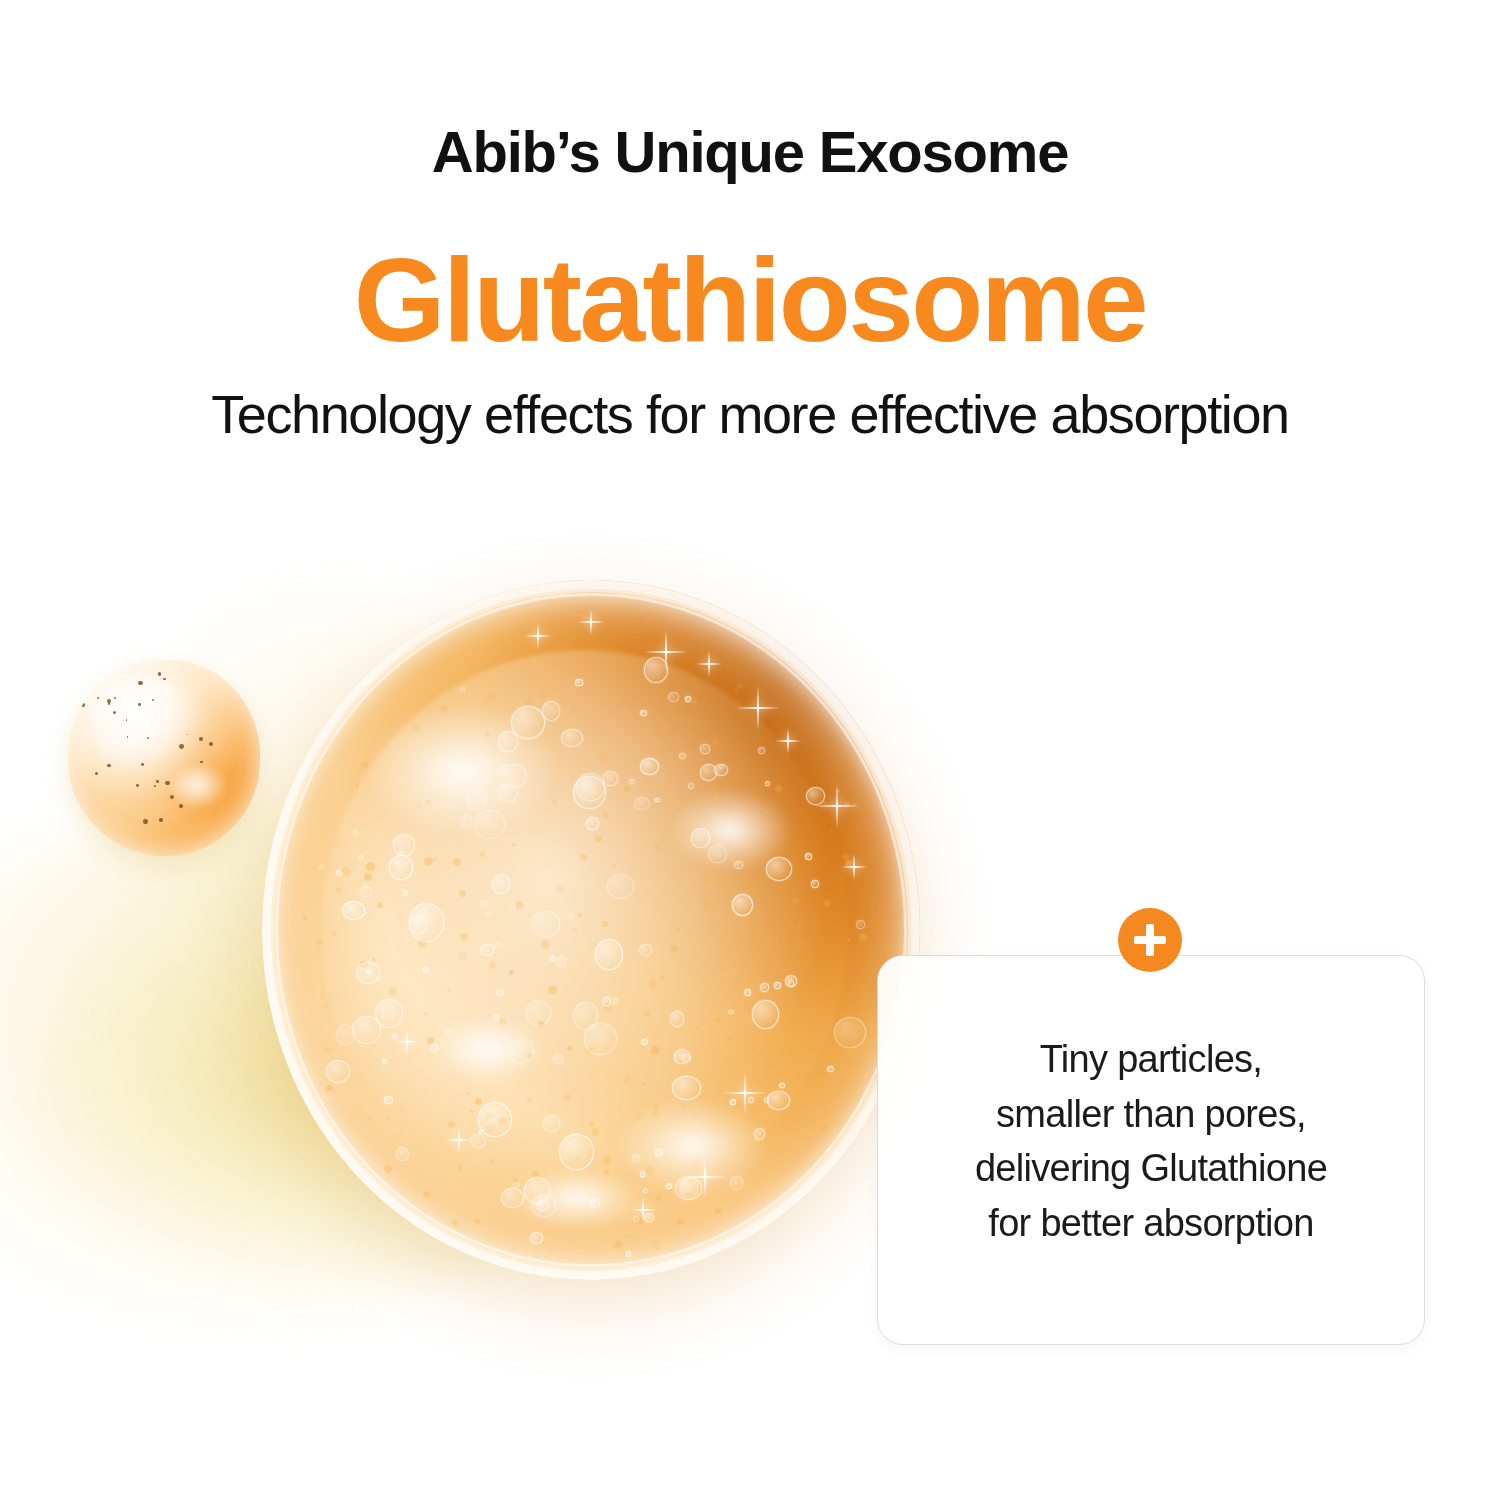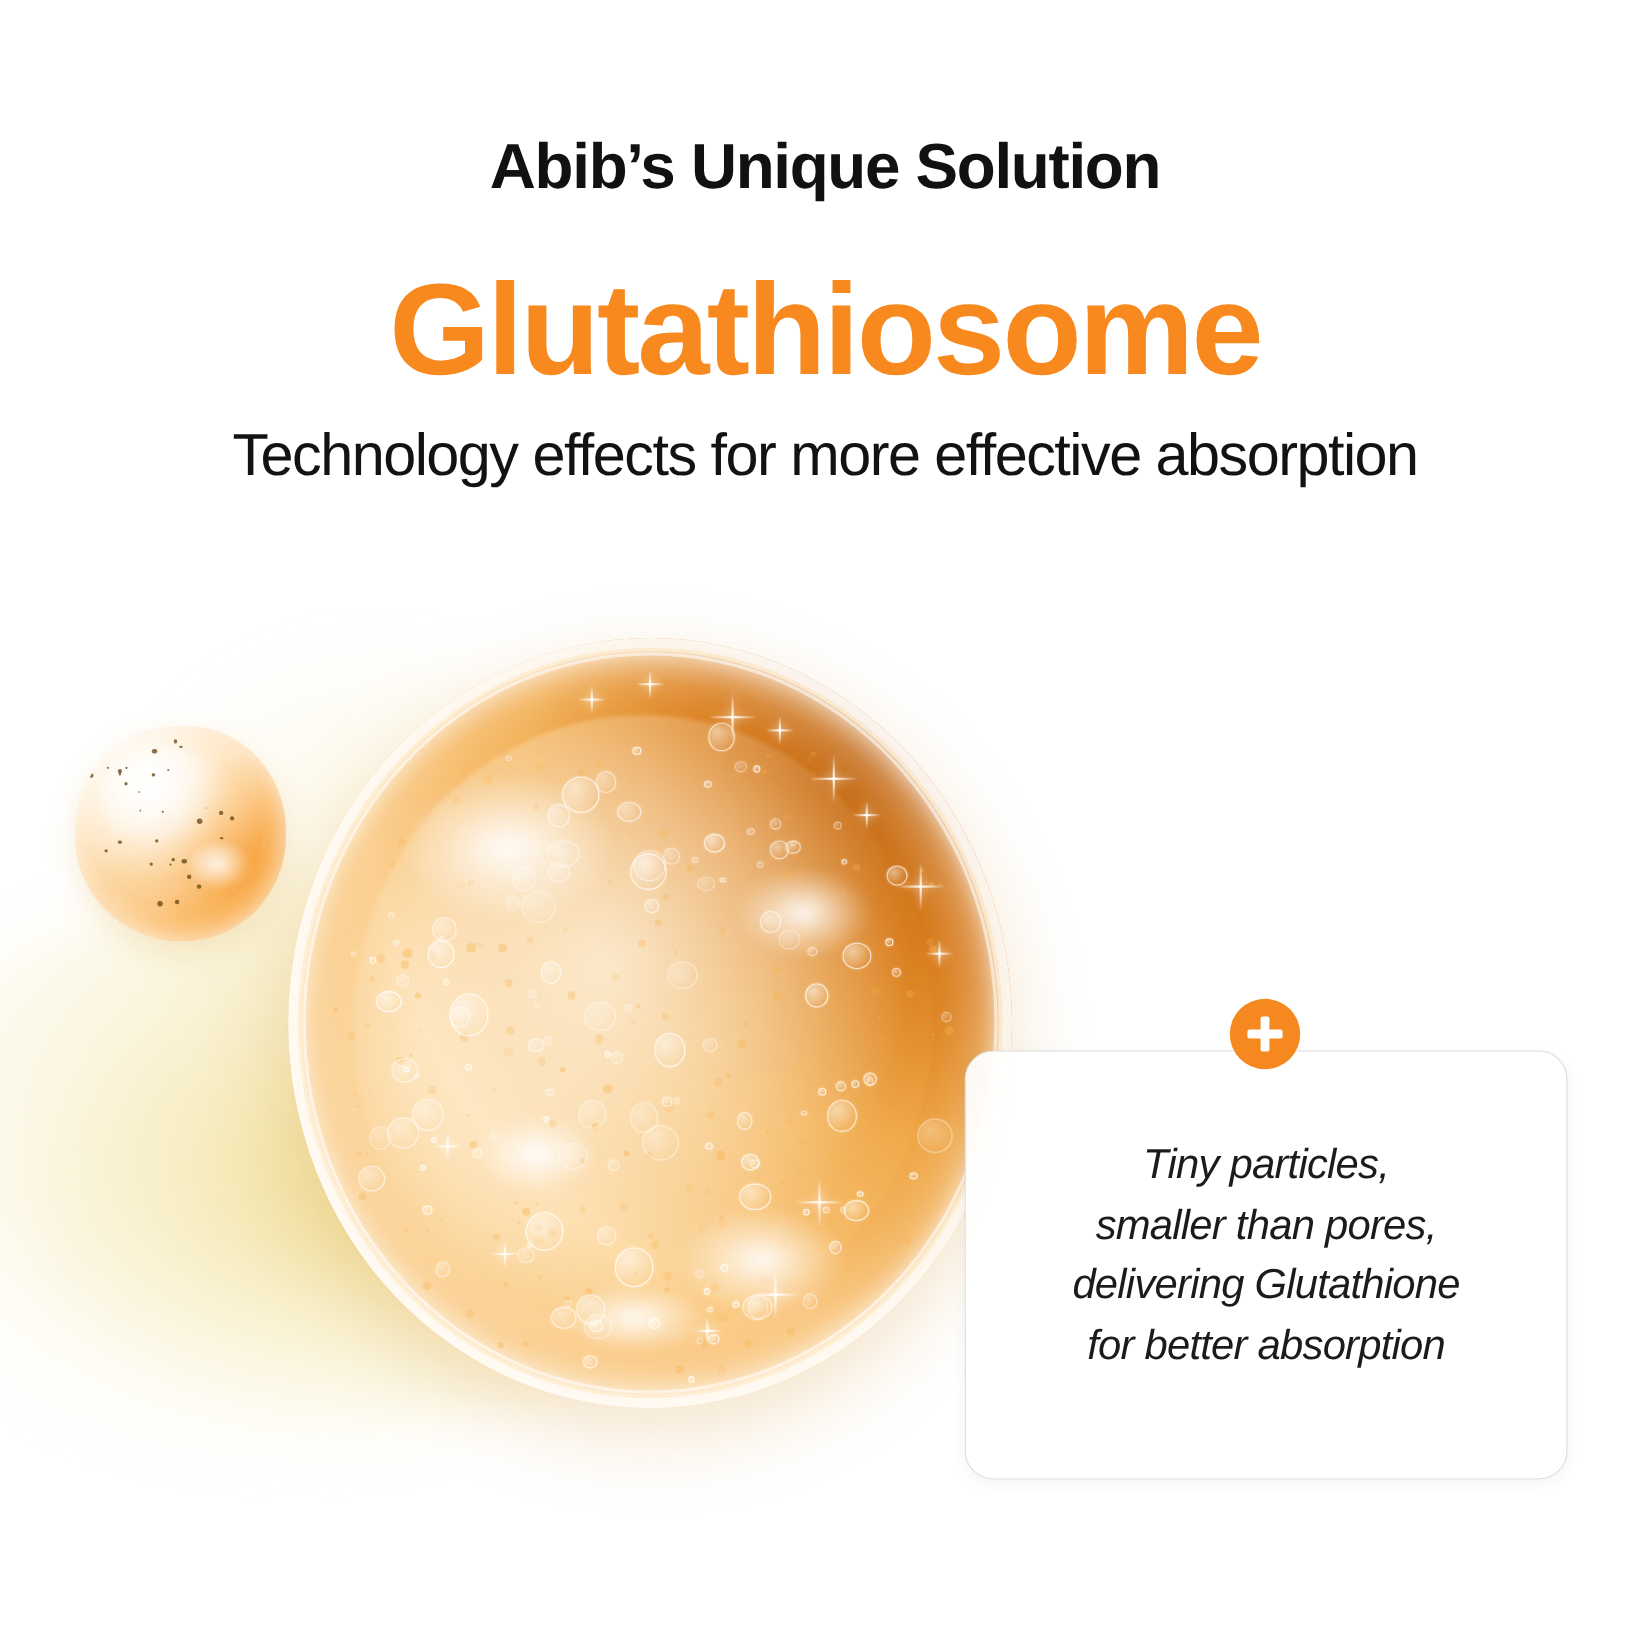--- a/index.html
+++ b/index.html
@@ -288,21 +288,21 @@
     line-height: 1.06;
   }
   .card-body {
     margin-top: 26px;
     font-size: 38px;
     font-weight: 400;
     letter-spacing: -0.7px;
     color: #1b1b1b;
     line-height: 1.44;
   }
-  #card-exosome .card-body { margin-top: 30px; font-style: italic; }
+  #card-exosome .card-body { margin-top: 30px; }
 
   
   .plus-badge {
     position: absolute;
     left: 1118px;
     top: 908px;
     width: 64px;
     height: 64px;
     border-radius: 50%;
     background: #F5891F;
@@ -319,21 +319,21 @@
   }
   .plus-badge .vbar { width: 8px;  height: 32px; }
   .plus-badge .hbar { width: 32px; height: 8px;  }
 </style>
 </head>
 <body>
 
 <div id="page">
 
   <div class="header">
-    <div class="eyebrow">Abib’s Unique Solution</div>
+    <div class="eyebrow">Abib’s Unique Exosome</div>
     <div class="brand-title">Glutathiosome</div>
     <div class="subtitle">Technology effects for more effective absorption</div>
   </div>
 
   <div class="photo-stage">
 
     <div class="spill-a"></div>
     <div class="spill-b"></div>
     <div class="spill-c"></div>
 

